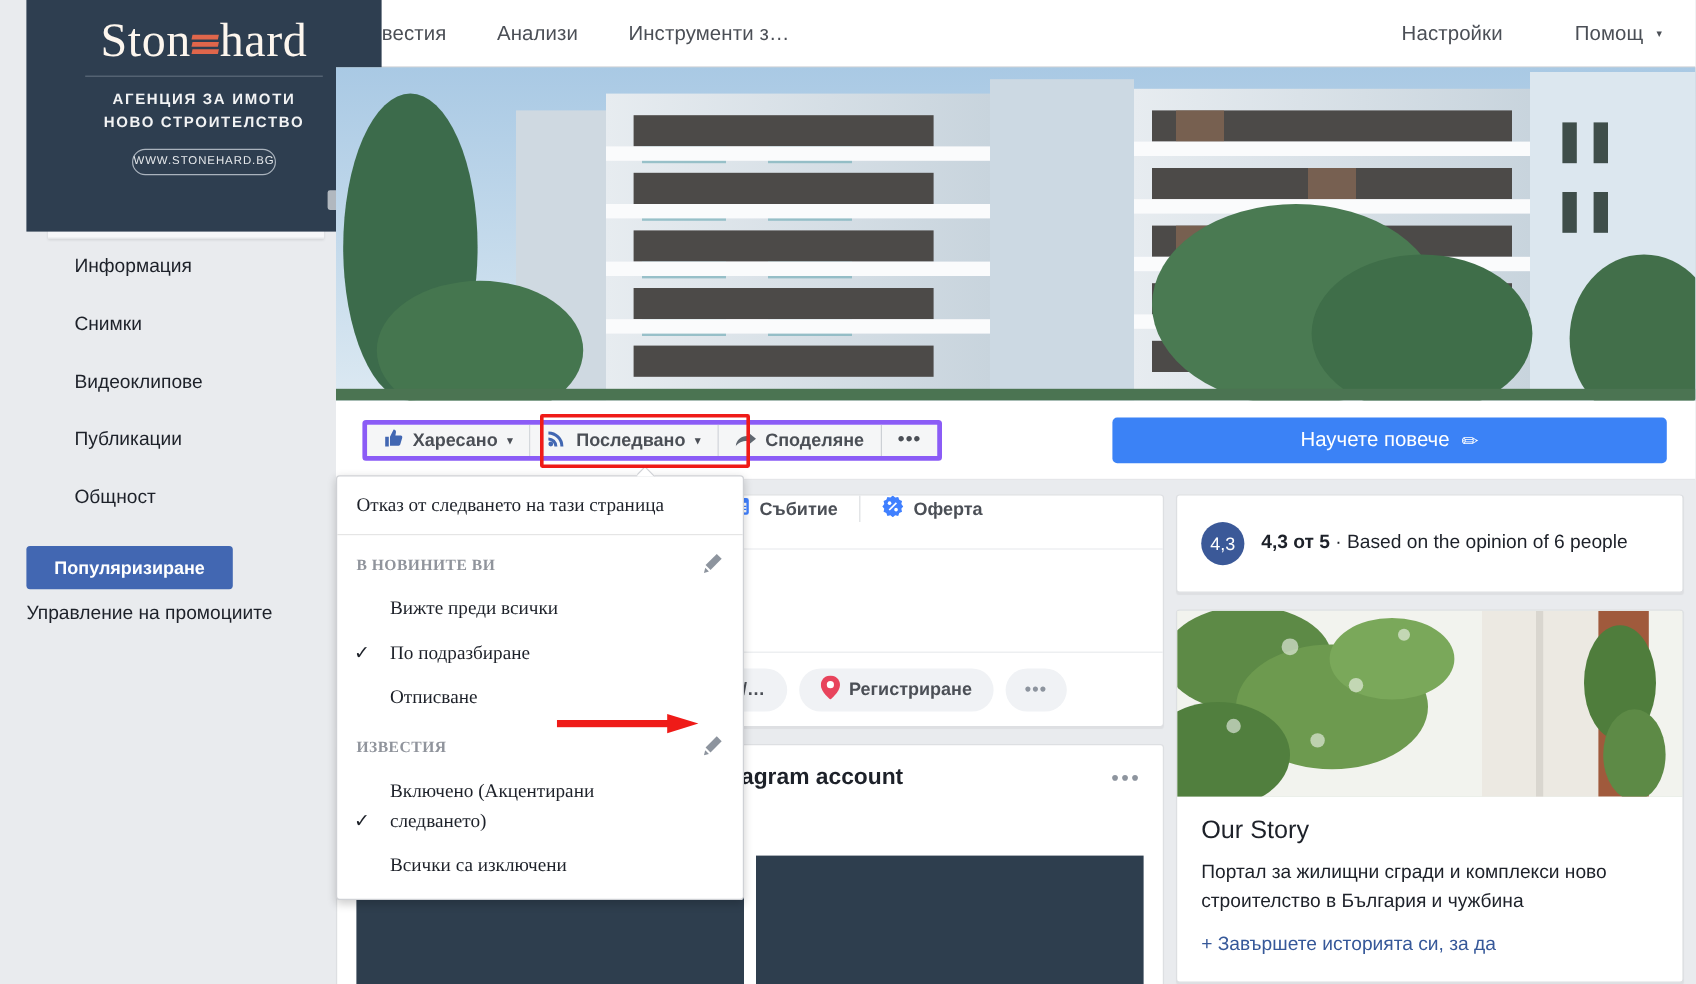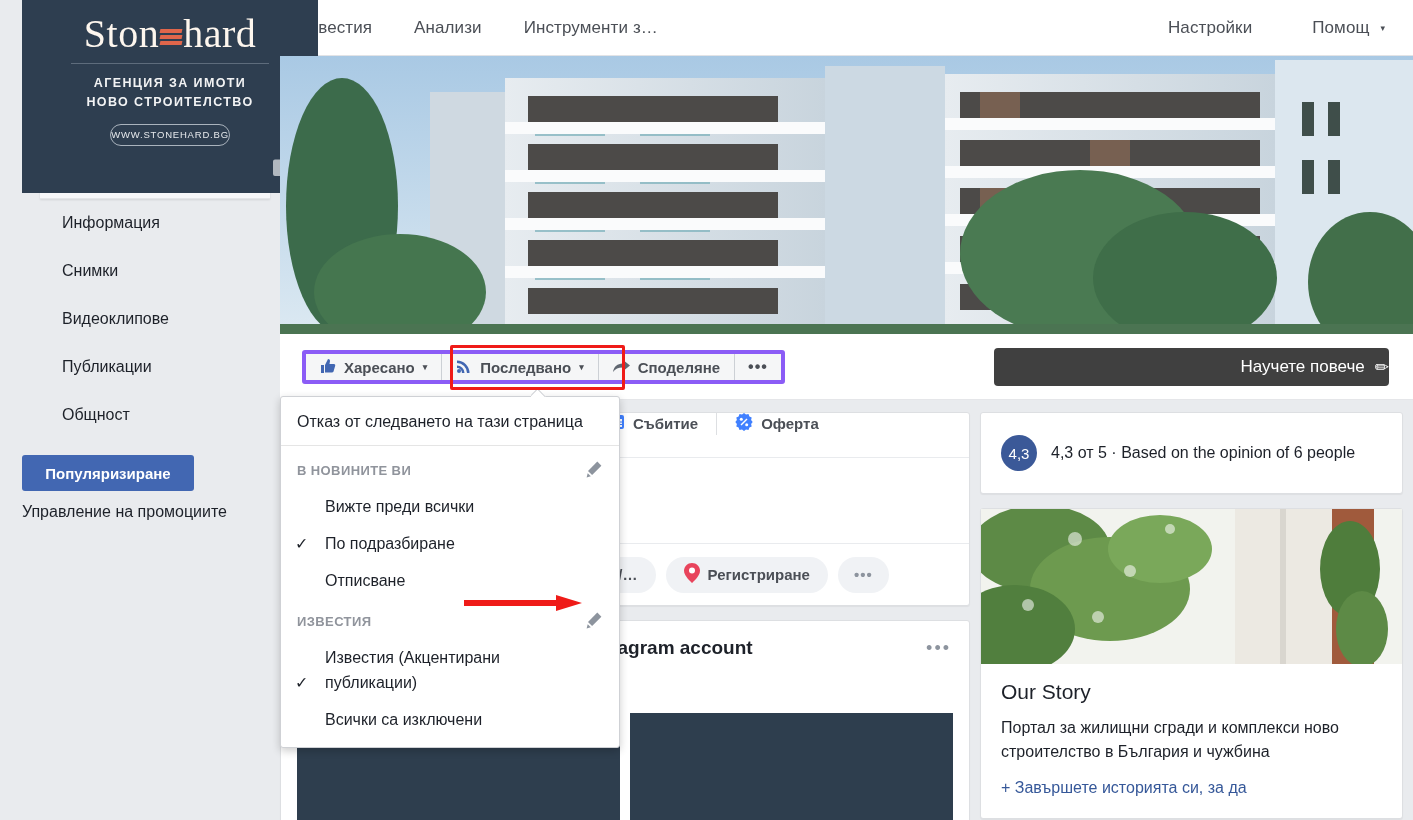--- a/index.html
+++ b/index.html
@@ -97,23 +97,23 @@
     border-right: 1px solid #ccd0d5; background: #f5f6f7; white-space: nowrap;
   }
   .gbtn:last-child { border-right: none; }
   .gbtn.dots { padding: 0 13px; color: #4b4f56; letter-spacing: 1px; font-size: 16px; }
   .gbtn .caret { font-size: 9px; color: #4b4f56; }
   .hl-box {
     position: absolute; left: 450px; top: 345px; width: 175px; height: 45px;
     border: 3px solid #ef1b18; border-radius: 2px; pointer-events: none; z-index: 40;
   }
   .learn-more {
-    position: absolute; right: 24px; top: 14px; width: 395px; height: 38px;
-    background: #404040; border-radius: 4px; color: #fff;
-    display: flex; align-items: center; justify-content: flex-end; gap: 10px;
+    position: absolute; right: 24px; top: 14px; width: 462px; height: 38px;
+    background: #3b82f6; border-radius: 4px; color: #fff;
+    display: flex; align-items: center; justify-content: center; gap: 10px;
     font-size: 17px; cursor: pointer;
   }
 
   
   .mid { position: absolute; left: 280px; top: 412px; width: 690px; }
   .card {
     background: #fff; border: 1px solid #dddfe2; border-radius: 3px;
     box-shadow: 0 1px 1px rgba(0,0,0,.05); margin-bottom: 14px;
   }
   .composer-tabs {
@@ -139,33 +139,33 @@
   .ig-thumb { flex: 1; height: 120px; background: #2e3e4e; }
 
   
   .right { position: absolute; left: 980px; top: 412px; width: 423px; }
   .rating-card { display: flex; align-items: center; gap: 14px; padding: 22px 20px; }
   .rating-badge {
     width: 36px; height: 36px; border-radius: 50%; background: #3b5998; color: #fff;
     display: flex; align-items: center; justify-content: center; font-size: 15px; flex: none;
   }
   .rating-text { font-size: 16px; color: #1d2129; }
-  .rating-text b { font-weight: normal; }
+  .rating-text b { font-weight: bold; }
   .story-img { width: 100%; height: 155px; overflow: hidden; display: block; background: #dfe6df; }
   .story-img svg { display: block; width: 100%; height: 100%; }
   .story-body { padding: 16px 20px 18px; }
   .story-title { font-size: 21px; color: #1d2129; margin-bottom: 12px; }
   .story-text { font-size: 16px; color: #1d2129; line-height: 1.5; }
   .story-link { font-size: 16px; color: #365899; line-height: 1.5; margin-top: 12px; cursor: pointer; }
 
   
   .dropdown {
     position: absolute; left: 280px; top: 396px; width: 340px;
     background: #fff; border: 1px solid #cfd1d5; border-radius: 3px;
-    box-shadow: 0 3px 8px rgba(0,0,0,.20); z-index: 30; padding: 6px 0 8px;
+    box-shadow: 0 3px 8px rgba(0,0,0,.20); z-index: 30; padding: 6px 0 8px; font-family: Liberation Serif, serif;
   }
   .dd-tip {
     position: absolute; left: 250px; top: -9px; width: 16px; height: 9px; overflow: hidden;
   }
   .dd-tip::after {
     content: ""; position: absolute; left: 0; top: 3px; width: 12px; height: 12px;
     background: #fff; border-left: 1px solid #cfd1d5; border-top: 1px solid #cfd1d5;
     transform: rotate(45deg); transform-origin: center;
   }
   .dd-top { padding: 10px 16px 14px; font-size: 16px; color: #1d2129; cursor: pointer; }
@@ -512,21 +512,21 @@
       <span>ИЗВЕСТИЯ</span>
       <span class="pencil">
         <svg width="18" height="18" viewBox="0 0 18 18">
             <path d="M12.3 1.6l4.1 4.1-9.3 9.3-4.1-4.1z" fill="#8d949e"></path>
             <path d="M1.6 17.4l1.1-4.2 3.1 3.1z" fill="#8d949e"></path>
           </svg>
       </span>
     </div>
     <div class="dd-row">
       <span class="dd-check">✓</span>
-      <span style="max-width:210px">Известия (Акцентирани публикации)</span>
+      <span style="max-width:210px">Включено (Акцентирани следването)</span>
     </div>
     <div class="dd-row">
       <span class="dd-check"></span>
       <span>Всички са изключени</span>
     </div>
   </div>
 
   <div class="arrow-anno">
     <svg width="120" height="20" viewBox="0 0 120 20">
       <rect x="0" y="7" width="95" height="6" fill="#ef1b18"></rect>

